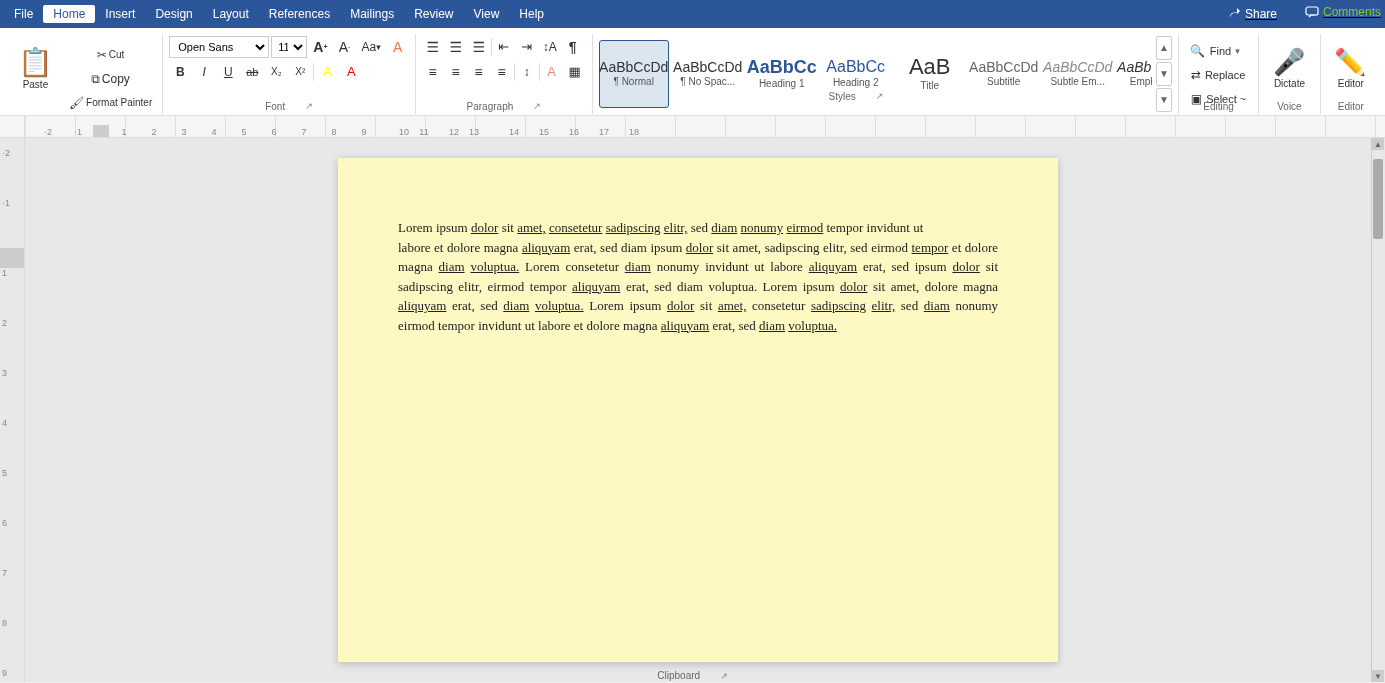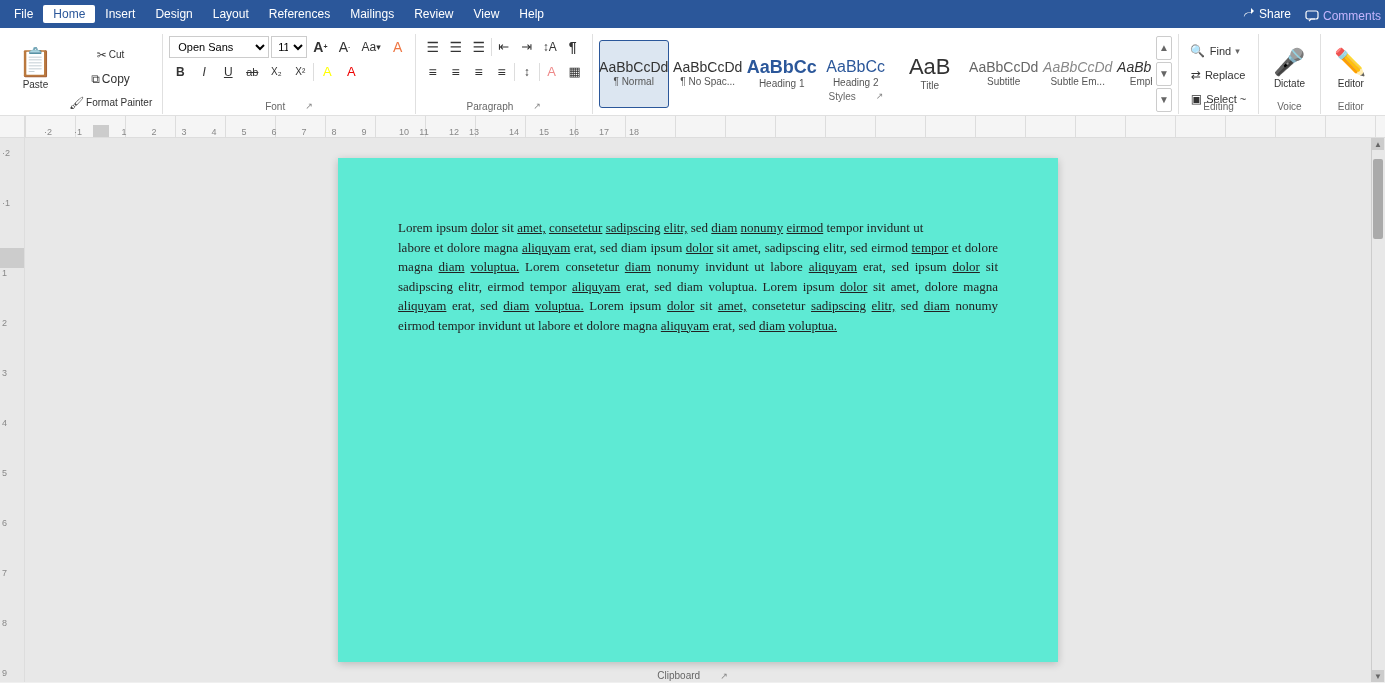--- a/index.html
+++ b/index.html
@@ -268,21 +268,21 @@
       padding: 20px;
     }
 
     
     .doc-area::-webkit-scrollbar { width: 12px; }
     .doc-area::-webkit-scrollbar-track { background: #e0e0e0; }
     .doc-area::-webkit-scrollbar-thumb { background: #aaa; border-radius: 2px; }
 
     
     .doc-page {
-      background: #5eead4;
+      background: #fef9c3;
       width: 720px;
       min-height: 500px;
       box-shadow: 0 2px 8px rgba(0,0,0,0.2);
       padding: 60px 60px;
       font-family: 'Times New Roman', serif;
       font-size: 13px;
       line-height: 1.5;
       color: #222;
       position: relative;
     }
@@ -313,21 +313,21 @@
       gap: 4px;
       color: white;
       font-size: 12px;
       cursor: pointer;
       padding: 2px 8px;
     }
     .comments-btn {
       display: flex;
       align-items: center;
       gap: 4px;
-      color: #c4b5fd;
+      color: #84cc16;
       font-size: 12px;
       cursor: pointer;
     }
 
     
     .group-expand {
       font-size: 9px;
       color: #888;
       cursor: pointer;
       margin-left: 2px;
@@ -342,21 +342,21 @@
     <div class="menu-item active">Home</div>
     <div class="menu-item">Insert</div>
     <div class="menu-item">Design</div>
     <div class="menu-item">Layout</div>
     <div class="menu-item">References</div>
     <div class="menu-item">Mailings</div>
     <div class="menu-item">Review</div>
     <div class="menu-item">View</div>
     <div class="menu-item">Help</div>
 
-    <div style="margin-left:auto; display:flex; align-items:flex-end; gap:6px;">
+    <div style="margin-left:auto; display:flex; align-items:flex-start; gap:20px;text-decoration:underline;">
       <div class="share-btn">
         <svg width="14" height="14" viewBox="0 0 14 14" fill="white">
             <path d="M10 1l3 3-3 3V5.5C6 5.5 4 7 3 10c-.2-1 0-5 7-5V1z"></path>
           </svg>
         <span>Share</span>
       </div>
       <div class="comments-btn">
         <svg width="14" height="14" viewBox="0 0 14 14" fill="white">
             <rect x="1" y="2" width="12" height="8" rx="2" stroke="white" fill="none" stroke-width="1.2"></rect>
             <path d="M4 12l2-2h4" stroke="white" fill="none" stroke-width="1.2"></path>

